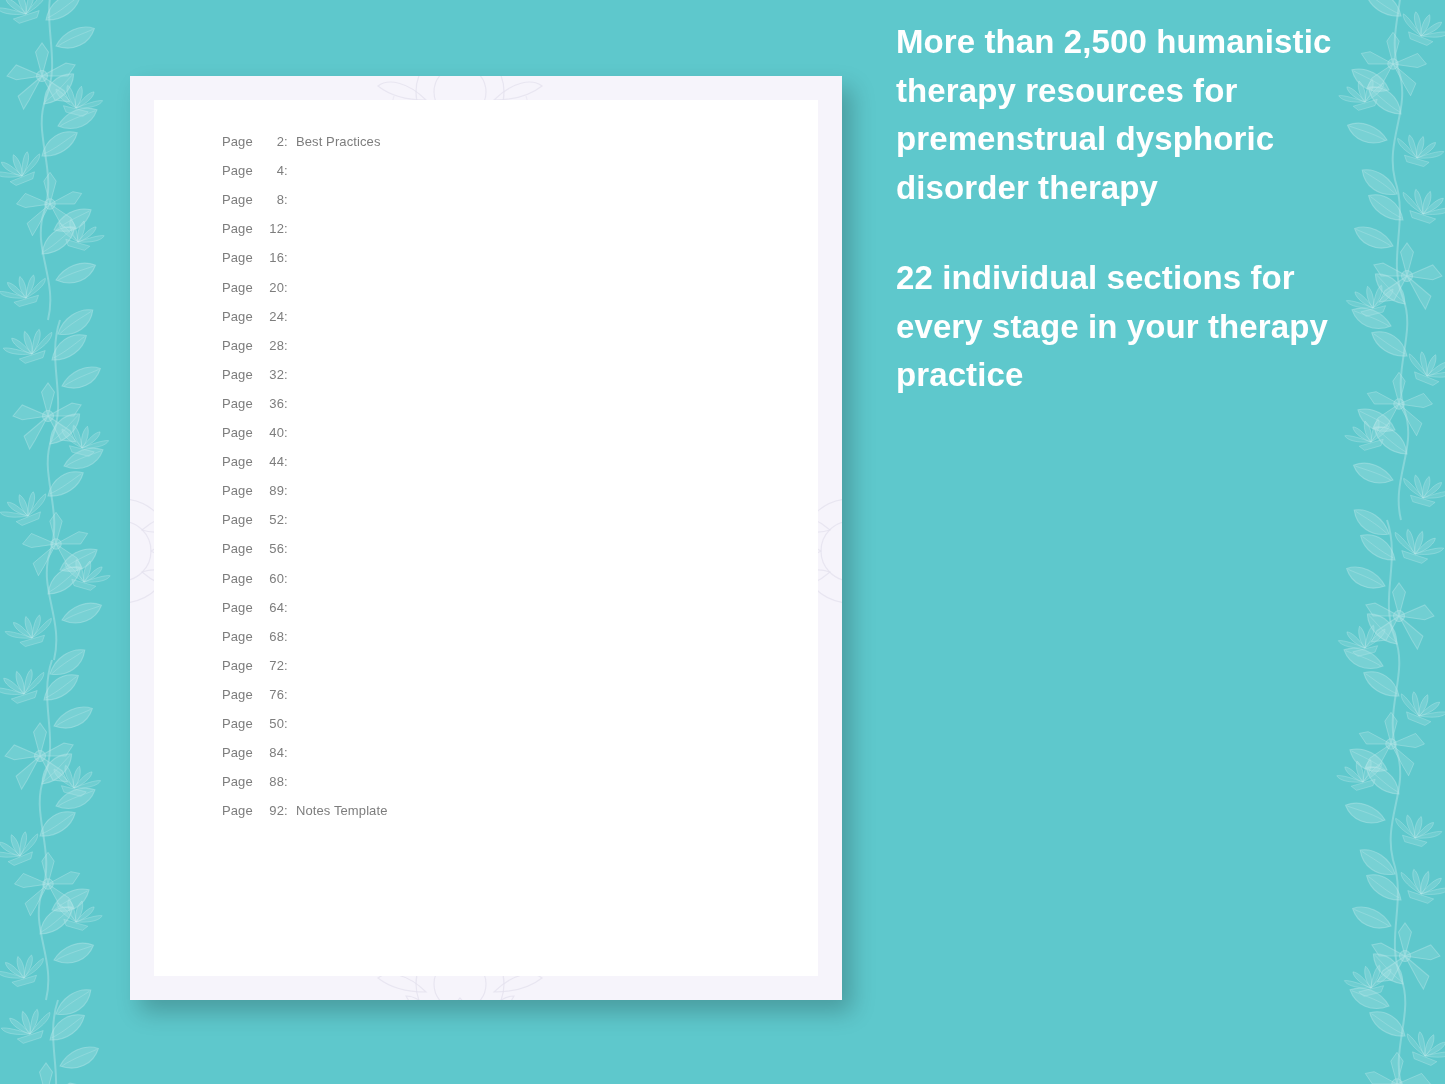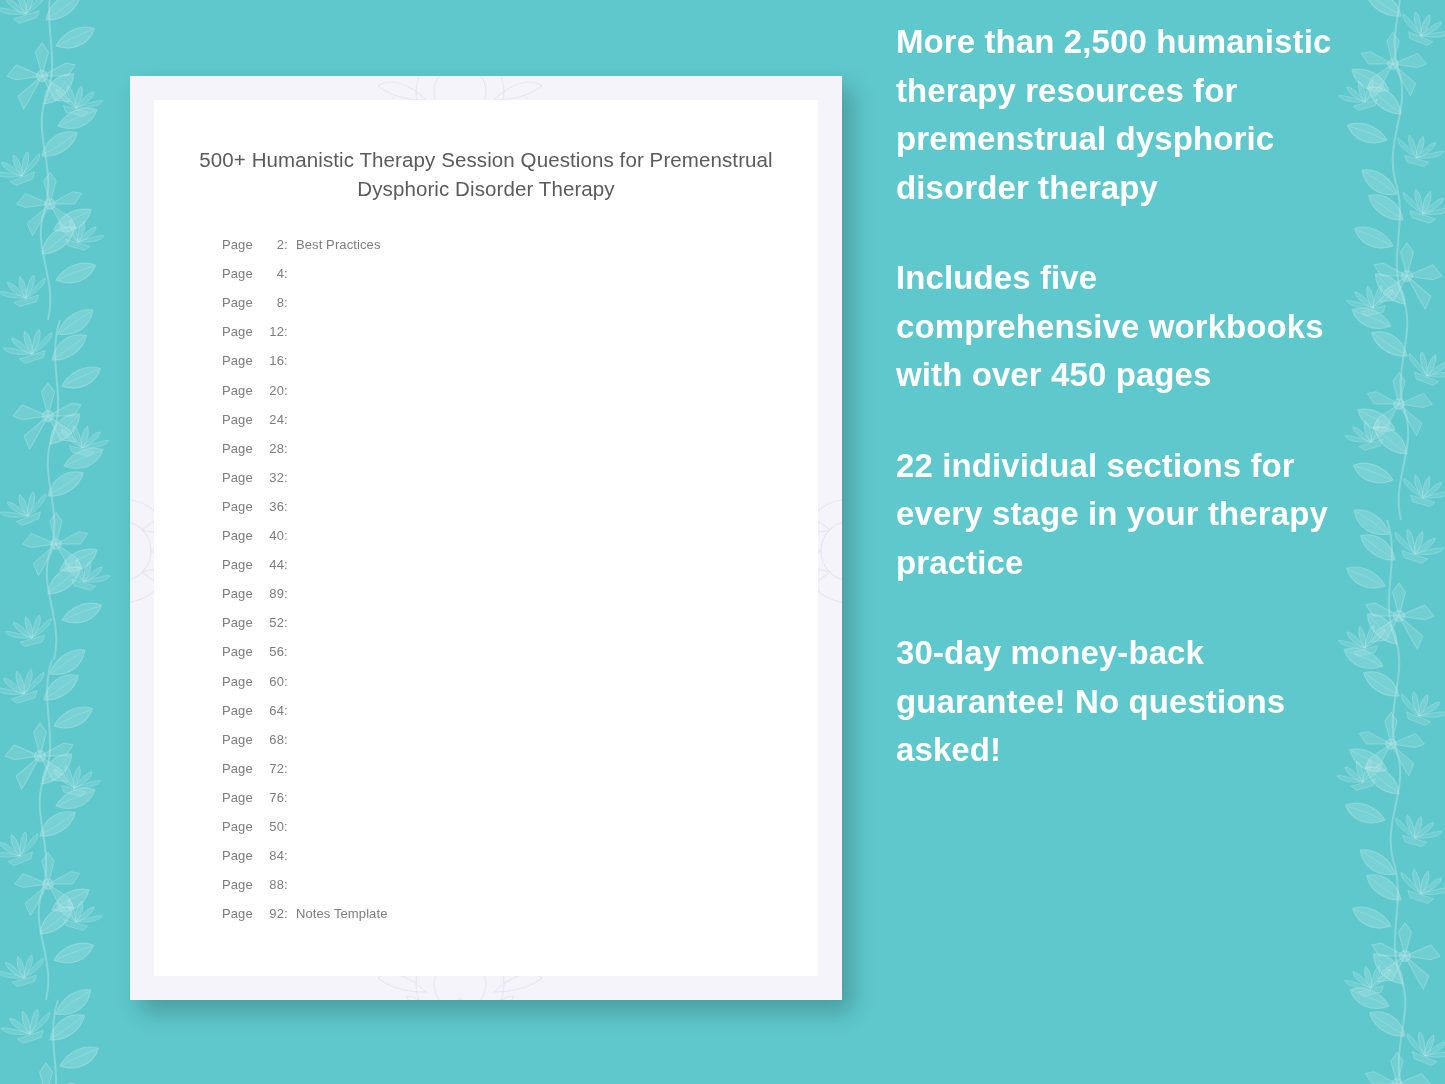--- a/index.html
+++ b/index.html
@@ -238,21 +238,20 @@
       <path d="M96,88 C74,88 58,82 48,74 C58,66 78,70 96,88 Z"></path>
       <path d="M164,88 C186,88 202,82 212,74 C202,66 182,70 164,88 Z"></path>
       <path d="M130,124 C122,112 124,100 130,94 C136,100 138,112 130,124 Z"></path>
       <path d="M104,116 C90,110 80,100 76,92 C86,92 98,100 104,116 Z"></path>
       <path d="M156,116 C170,110 180,100 184,92 C174,92 162,100 156,116 Z"></path>
     </g>
   </svg>
 
   <div class="page-sheet">
 
-    <h1 class="doc-title">500+ Humanistic Therapy Session Questions for Premenstrual Dysphoric Disorder Therapy</h1>
 
 
     <ul class="toc">
         <li class="toc-row">
           <span class="toc-page-word">Page</span>
           <span class="toc-page-num">2</span>
           <span class="toc-colon">:</span>
           <span class="toc-title">Best Practices</span>
         </li>
         <li class="toc-row">
@@ -393,16 +392,14 @@
           <span class="toc-colon">:</span>
           <span class="toc-title">Notes Template</span>
         </li>
       </ul>
 
   </div>
 </div>
 
 <div class="promo">
     <p class="promo-block">More than 2,500 humanistic therapy resources for premenstrual dysphoric disorder therapy</p>
-    <p class="promo-block">Includes five comprehensive workbooks with over 450 pages</p>
     <p class="promo-block">22 individual sections for every stage in your therapy practice</p>
-    <p class="promo-block">30-day money-back guarantee! No questions asked!</p>
   </div>
 
 </body></html>

